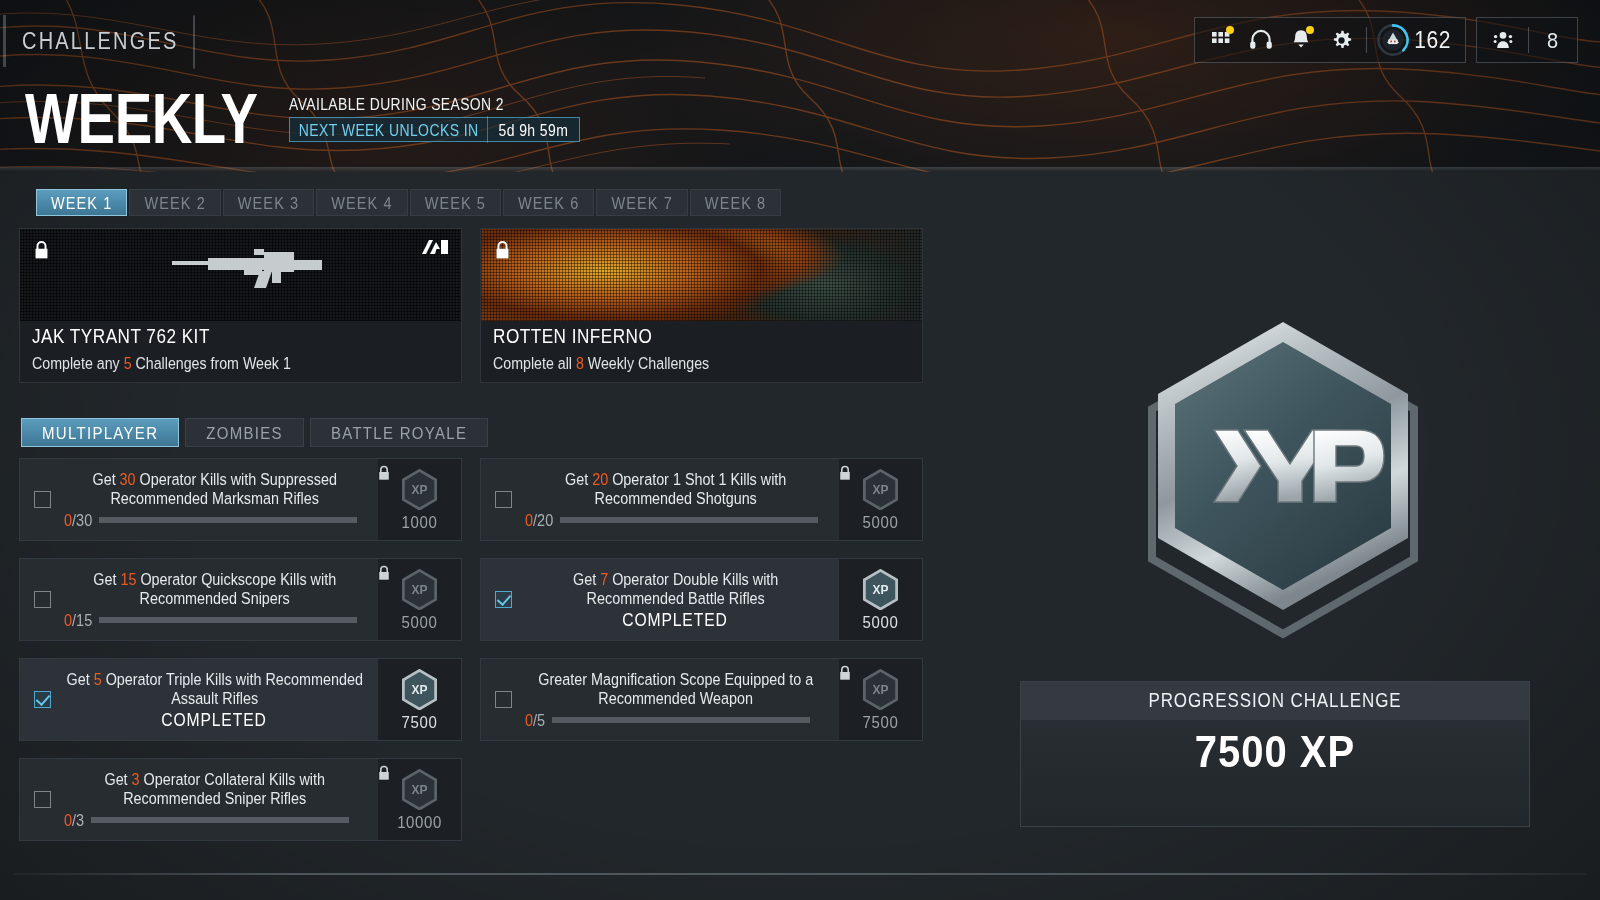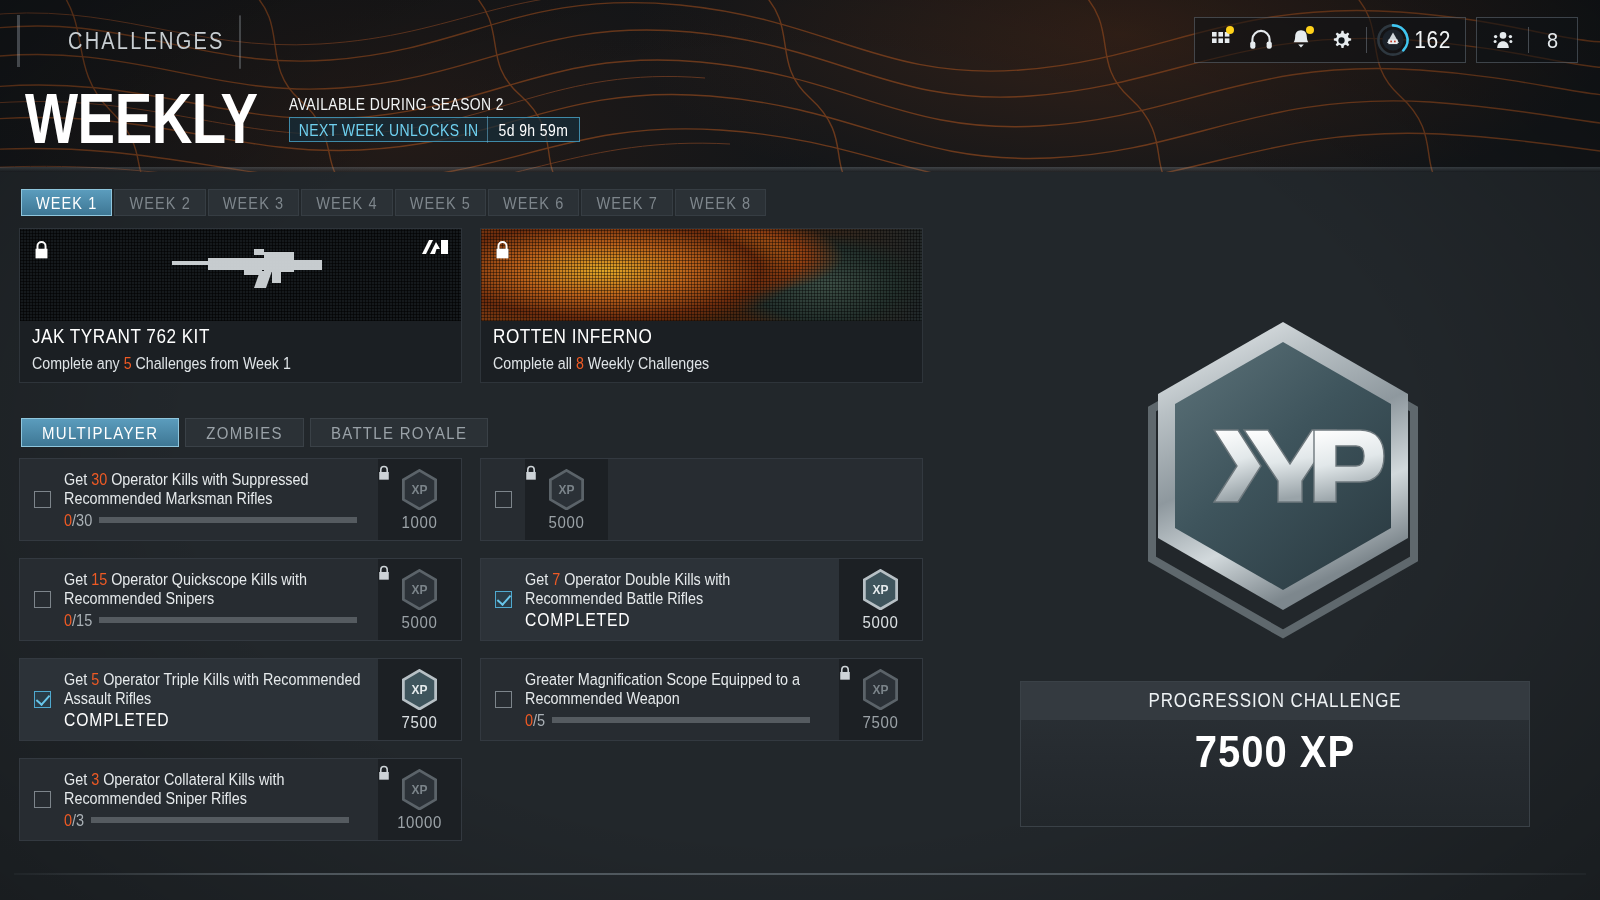--- a/index.html
+++ b/index.html
@@ -26,21 +26,21 @@
   .banner::after {
     content: ""; position: absolute; left: 0; bottom: 0; width: 100%; height: 5px;
     background: linear-gradient(180deg, rgba(150,165,175,.30), rgba(90,105,115,.12));
   }
 
   
   .topbar {
     position: absolute; top: 0; left: 0; width: 1600px; height: 82px;
     display: flex; align-items: center; z-index: 5;
   }
-  .crumb-wrap { display: flex; align-items: center; height: 82px; padding-left: 17px; gap: 32px; }
+  .crumb-wrap { display: flex; align-items: center; height: 82px; padding-left: 3px; }
   .crumb-tick { width: 3px; height: 52px; background: rgba(190,200,208,.30); margin-right: 0px; }
   .crumb {
     font-size: 20px; letter-spacing: 2.2px; color: #c8ced2;
     font-weight: 400; padding-left: 16px; padding-right: 16px;
     position: relative; font-family: "Liberation Sans", sans-serif;
     transform: scaleY(1.16); transform-origin: center;
   }
   .crumb::after {
     content: ""; position: absolute; right: 0; top: 50%; transform: translateY(-50%);
     width: 2px; height: 46px; background: rgba(190,200,208,.28);
@@ -102,21 +102,21 @@
   .weektabs { position: absolute; left: 21px; top: 189px; display: flex; gap: 2px; z-index: 5; }
   .wtab {
     min-width: 90px; height: 27px; display: flex; align-items: center; justify-content: center;
     font-size: 14.5px; letter-spacing: 1.1px; color: #7e868c;
     background: #2b3136; border: 1px solid #363d43;
     padding: 0 14px; transform: scaleY(1.0);
   }
   .wtab span { transform: scaleY(1.13); display: block; }
   .wtab.active {
     background: linear-gradient(180deg, #5b9cbd, #3e7794);
-    border: 1px solid #8fc6dd; color: #ffffff;
+    border: 1px solid #8fc6dd; color: #ffffff; margin-left: 15px;
   }
 
   
   .rewards { position: absolute; left: 19px; top: 228px; display: flex; gap: 18px; z-index: 5; }
   .rcard { width: 443px; height: 155px; background: #1b1f23; border: 1px solid #2e343a; position: relative; overflow: hidden; }
   .rcard-art { position: absolute; left: 0; top: 0; width: 100%; height: 92px; overflow: hidden; }
   .art-gun { background: #15191c; }
   .art-gun::after {
     content: ""; position: absolute; inset: 0;
     background-image: repeating-linear-gradient(0deg, rgba(0,0,0,.55) 0 1px, transparent 1px 3px),
@@ -158,21 +158,21 @@
   }
   .mtab span { transform: scaleY(1.13); display: block; }
   .mtab.active {
     background: linear-gradient(180deg, #5b9cbd, #3e7794);
     border: 1px solid #8fc6dd; color: #ffffff;
   }
 
   
   .chgrid {
     position: absolute; left: 19px; top: 458px; width: 922px;
-    display: grid; grid-template-columns: 443px 443px; gap: 17px 18px; z-index: 5;
+    display: grid; grid-template-columns: 443px 443px; gap: 17px 18px; z-index: 5; text-align: center;
   }
   .chrow {
     height: 83px; background: #272c31; border: 1px solid #333940;
     display: flex; align-items: stretch; position: relative;
   }
   .chrow.done { background: #2c3238; }
   .chk-col { width: 44px; display: flex; align-items: center; justify-content: center; }
   .chk { width: 17px; height: 17px; border: 1.5px solid #7d858b; background: transparent; }
   .chk.on { border-color: #4fa9cf; position: relative; background: rgba(40,80,100,.35); }
   .chk.on::after {
@@ -455,20 +455,29 @@
         <svg width="37" height="41.440000000000005" viewBox="0 0 40 45">
           <polygon points="20,1.5 37.5,11.8 37.5,33.2 20,43.5 2.5,33.2 2.5,11.8" fill="#2b3137" stroke="#5b6369" stroke-width="3"></polygon>
           <text x="20" y="27.5" font-family="Liberation Sans, sans-serif" font-size="13" font-weight="700" fill="#7b848a" text-anchor="middle">XP</text>
         </svg>
         <span class="xp-amt dim">1000</span>
       </div>
     </div>
     <div class="chrow">
       <div class="chk-col">
         <div class="chk"></div>
+      </div>
+      <div class="ch-body">
+        <div class="ch-text">Get <span class="hl">20</span> Operator 1 Shot 1 Kills with Recommended Shotguns</div>
+        <div class="ch-foot">
+          <span class="ch-count"><span class="z">0</span>/20</span>
+          <span class="ch-bar">
+            <i style="width:0%"></i>
+          </span>
+        </div>
       </div>
       <div class="xp-col">
         <span class="row-lock"><svg width="12" height="15.600000000000001" viewBox="0 0 13 17">
             <path d="M3,8 V5.2 A3.5,3.5 0 0 1 10,5.2 V8" fill="none" stroke="#cdd3d7" stroke-width="1.7"></path>
             <rect x="1.3" y="7.6" width="10.4" height="8.4" fill="#cdd3d7"></rect>
           </svg></span>
         <svg width="37" height="41.440000000000005" viewBox="0 0 40 45">
           <polygon points="20,1.5 37.5,11.8 37.5,33.2 20,43.5 2.5,33.2 2.5,11.8" fill="#2b3137" stroke="#5b6369" stroke-width="3"></polygon>
           <text x="20" y="27.5" font-family="Liberation Sans, sans-serif" font-size="13" font-weight="700" fill="#7b848a" text-anchor="middle">XP</text>
         </svg>

